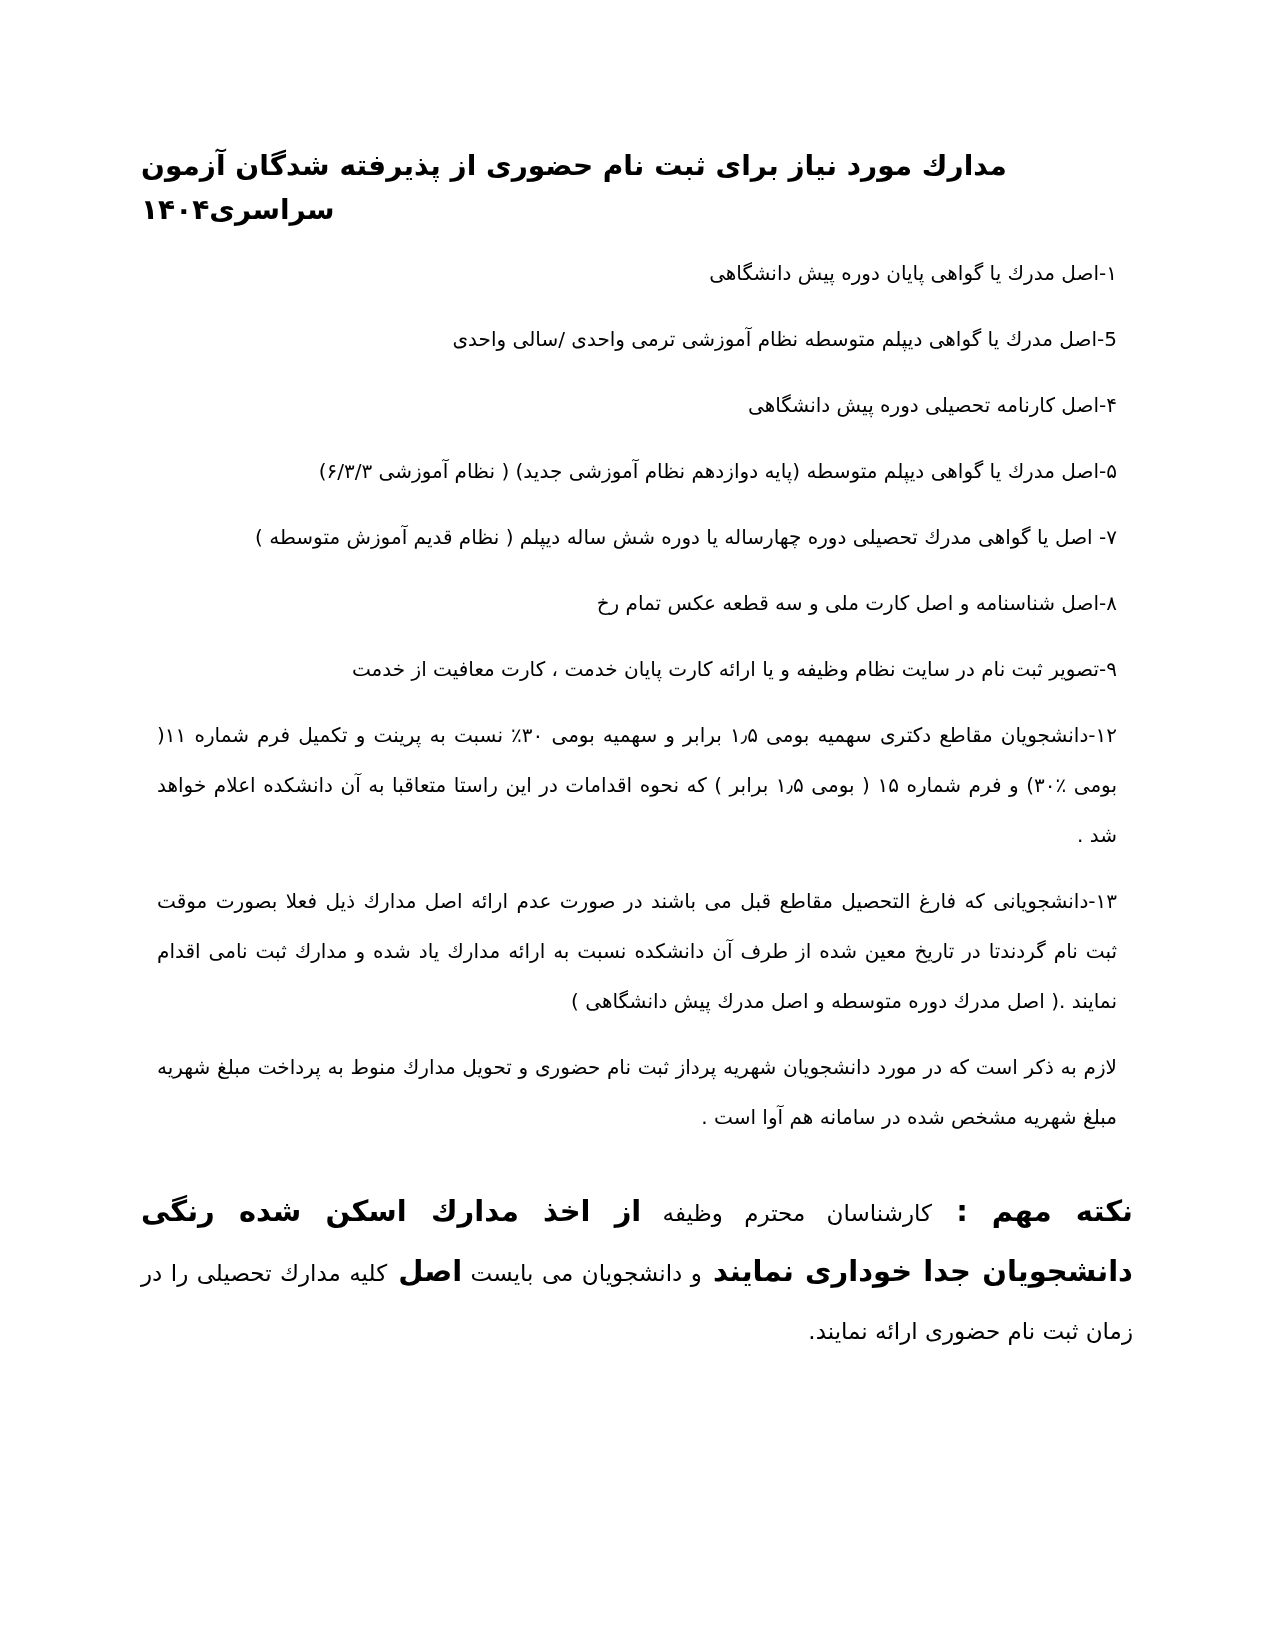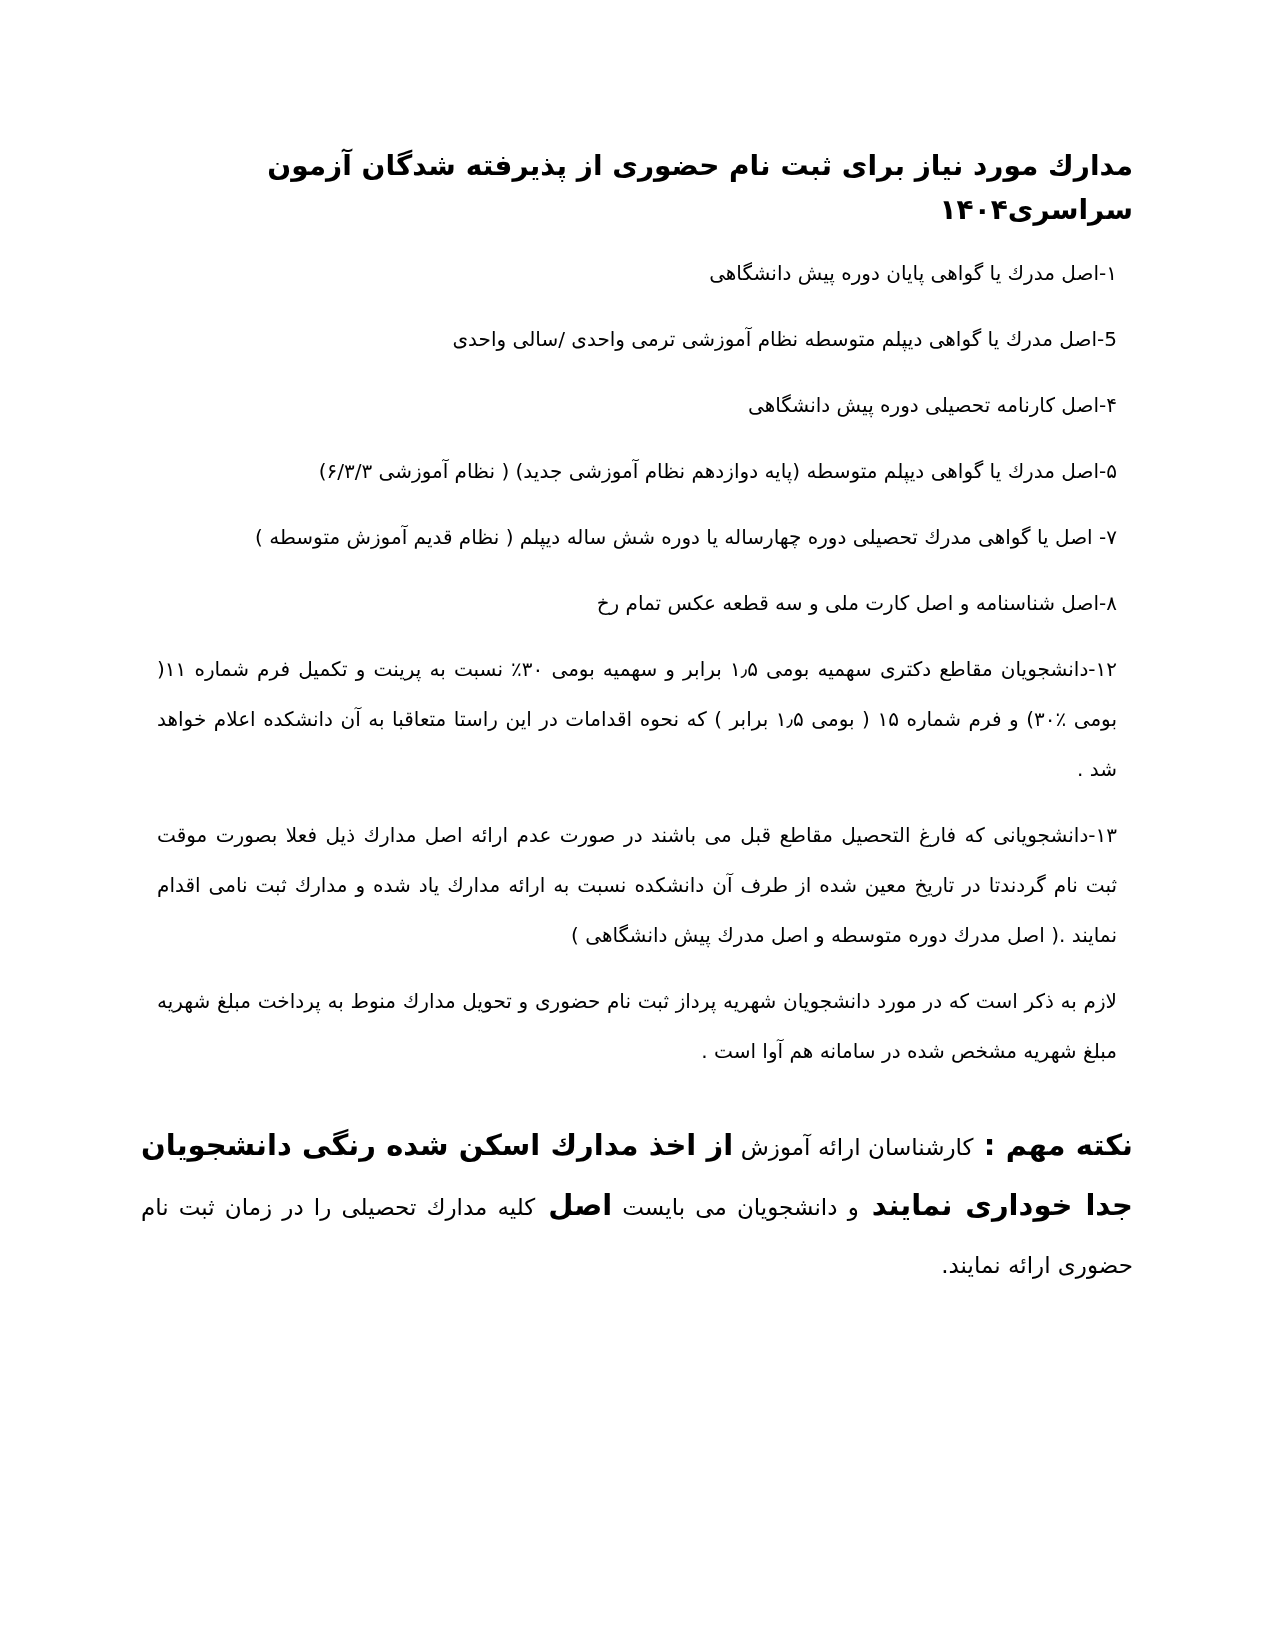--- a/index.html
+++ b/index.html
@@ -21,21 +21,21 @@
     position: absolute;
     top: 144px;
     right: 142px;
     width: 992px;
   }
   .doc-title {
     font-size: 28px;
     font-weight: bold;
     line-height: 44px;
     margin: 0 0 12px 0;
-    text-align: right;
+    text-align: left;
   }
   .doc-item, .doc-par {
     font-size: 20px;
     line-height: 50px;
     margin: 16px;
     text-align: justify;
     text-justify: inter-word;
   }
   .note {
     margin-top: 40px;
@@ -61,29 +61,30 @@
 
     <h1 class="doc-title">مدارك مورد نياز برای ثبت نام حضوری از پذيرفته شدگان آزمون سراسری۱۴۰۴</h1>
 
     <div>
       <p class="doc-item">۱-اصل مدرك يا گواهی پايان دوره پيش دانشگاهی</p>
       <p class="doc-item">5-اصل مدرك يا گواهی ديپلم متوسطه نظام آموزشی ترمی واحدی /سالی واحدی</p>
       <p class="doc-item">۴-اصل كارنامه تحصيلی دوره پيش دانشگاهی</p>
       <p class="doc-item">۵-اصل مدرك يا گواهی ديپلم متوسطه (پايه دوازدهم نظام آموزشی جديد) ( نظام آموزشی ۶/۳/۳)</p>
       <p class="doc-item">۷- اصل يا گواهی مدرك تحصيلی دوره چهارساله يا دوره شش ساله ديپلم ( نظام قديم آموزش متوسطه )</p>
       <p class="doc-item">۸-اصل شناسنامه و اصل كارت ملی و سه قطعه عكس تمام رخ</p>
+      <p class="doc-item">۹-تصوير ثبت نام در سايت نظام وظيفه و يا ارائه كارت پايان خدمت ، كارت معافيت از خدمت</p>
       <p class="doc-item">۱۲-دانشجويان مقاطع دكتری سهميه بومی ۱٫۵ برابر و سهميه بومی ۳۰٪ نسبت به پرينت و تكميل فرم شماره ۱۱( بومی ٪۳۰) و فرم شماره ۱۵ ( بومی ۱٫۵ برابر ) كه نحوه اقدامات در اين راستا متعاقبا به آن دانشكده اعلام خواهد شد .</p>
       <p class="doc-item">۱۳-دانشجويانی كه فارغ التحصيل مقاطع قبل می باشند در صورت عدم ارائه اصل مدارك ذيل فعلا بصورت موقت ثبت نام گردندتا در تاريخ معين شده از طرف آن دانشكده نسبت به ارائه مدارك ياد شده و مدارك ثبت نامی اقدام نمايند .( اصل مدرك دوره متوسطه و اصل مدرك پيش دانشگاهی )</p>
     </div>
 
     <p class="doc-par">لازم به ذكر است كه در مورد دانشجويان شهريه پرداز ثبت نام حضوری و تحويل مدارك منوط به پرداخت مبلغ شهريه مبلغ شهريه مشخص شده در سامانه هم آوا است .</p>
 
     <p class="note">
       <span class="em">نكته مهم : </span>
-      <span class="rg">كارشناسان ارائه آموزش </span>
+      <span class="rg">كارشناسان محترم وظيفه </span>
       <span class="em">از اخذ مدارك اسكن شده رنگی دانشجويان جدا خوداری نمايند </span>
       <span class="rg">و دانشجويان می بايست </span>
       <span class="em">اصل </span>
       <span class="rg">كليه مدارك تحصيلی را در زمان ثبت نام حضوری ارائه نمايند.</span>
     </p>
 
   </div>
 </div>
 
 </body></html>

